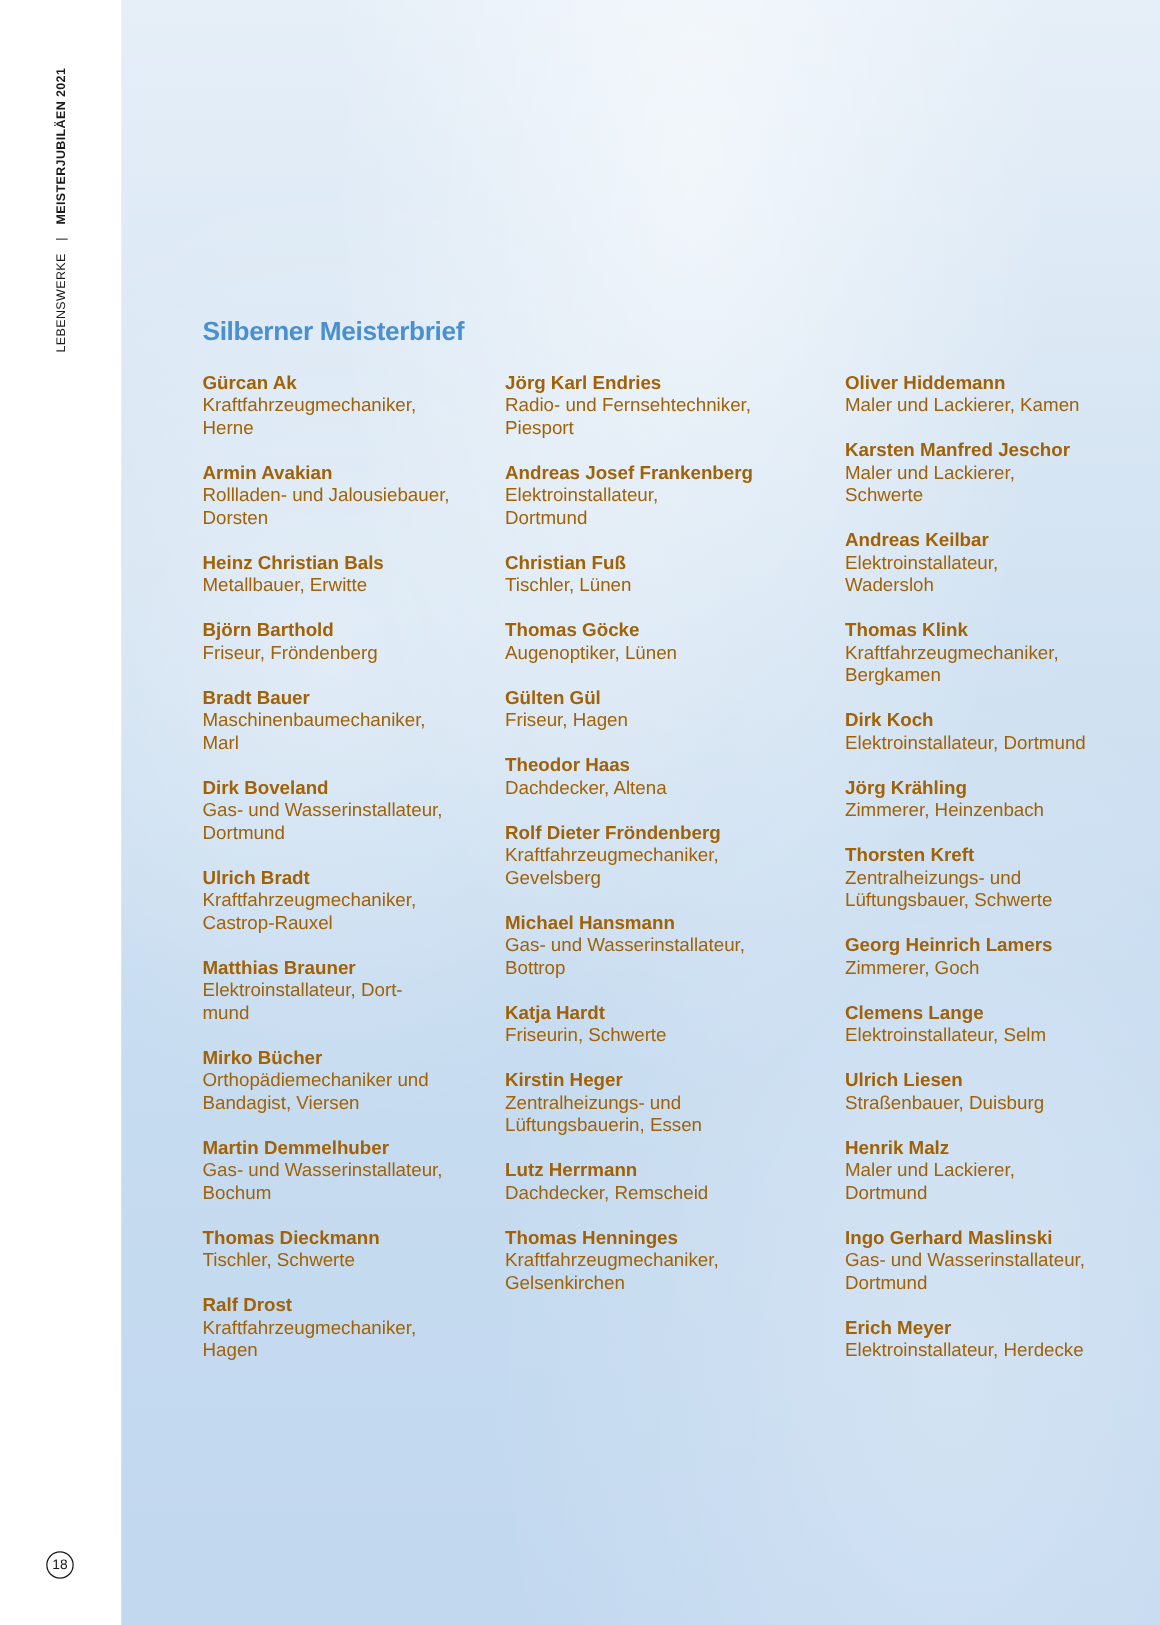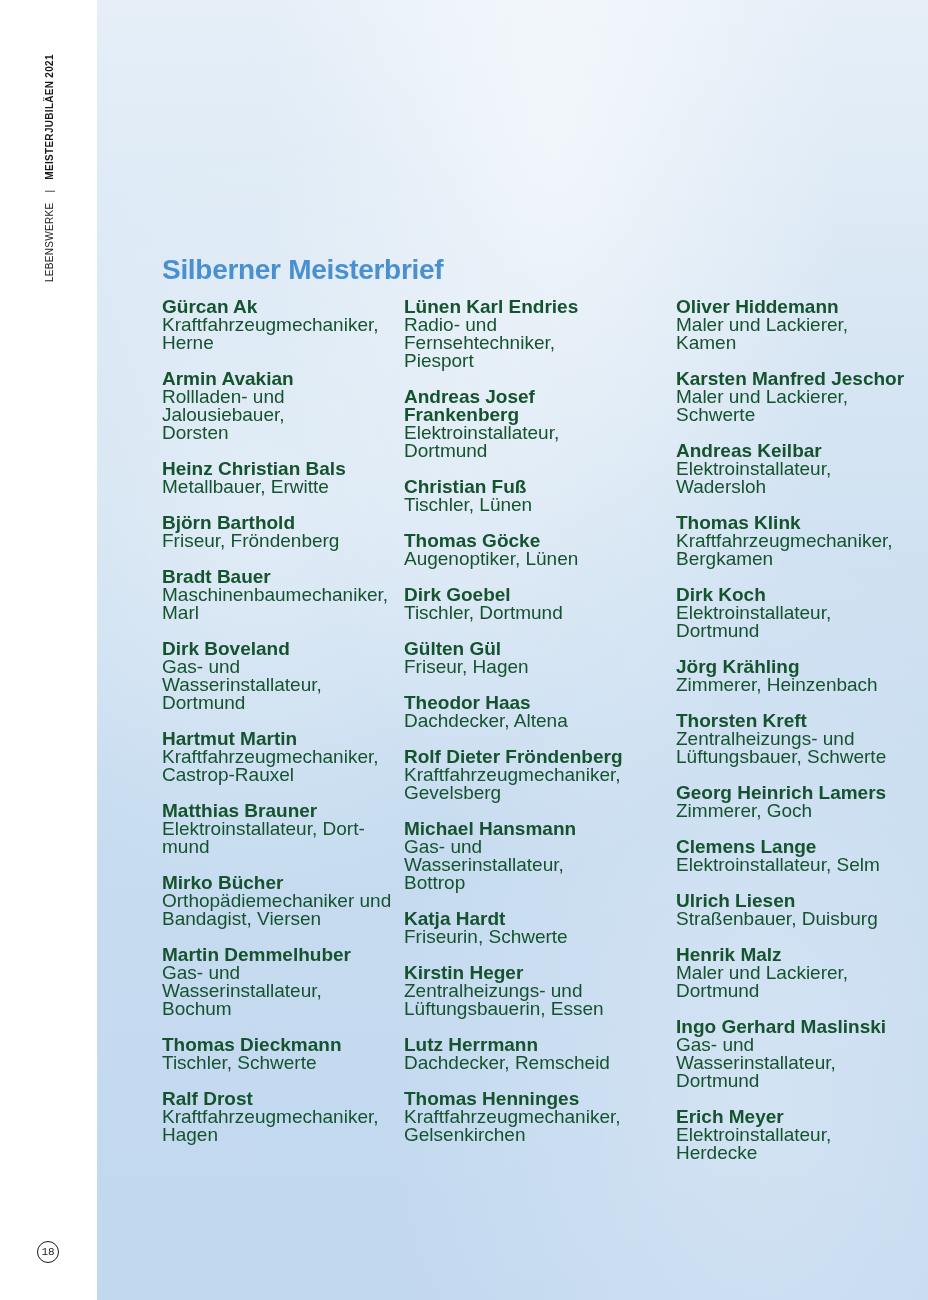--- a/index.html
+++ b/index.html
@@ -14,40 +14,40 @@
     .running-head {
       position: absolute; left: 44px; top: 282px;
       transform: rotate(-90deg); transform-origin: 0 0;
       white-space: nowrap; font-size: 10px; color: #1a1a1a; letter-spacing: 0.3px;
     }
     .running-head .sep { margin: 0 10px; }
     .running-head .bold { font-weight: bold; }
     .page-number {
       position: absolute; left: 37px; top: 1241px; width: 22px; height: 22px;
       border: 1.5px solid #1a1a1a; border-radius: 50%;
-      font-family: Liberation Mono, monospace; font-size: 11px; color: #1a1a1a;
+      font-family: Liberation Sans, sans-serif; font-size: 11px; color: #1a1a1a;
       display: flex; align-items: center; justify-content: center; box-sizing: border-box;
     }
     .panel {
       position: absolute; left: 97px; top: 0; width: 831px; height: 1300px;
       background:
         radial-gradient(ellipse at 55% 10%, rgba(255,255,255,0.55) 0%, rgba(255,255,255,0) 45%),
         radial-gradient(ellipse at 20% 40%, rgba(255,255,255,0.35) 0%, rgba(255,255,255,0) 35%),
         radial-gradient(ellipse at 80% 85%, rgba(255,255,255,0.25) 0%, rgba(255,255,255,0) 40%),
         linear-gradient(180deg, #e6eff8 0%, #d6e5f3 30%, #c7dcf0 60%, #c2d8ef 100%);
     }
     .title {
       position: absolute; left: 162px; top: 254px; margin: 0;
-      font-size: 28px; font-weight: bold; color: #4a90d0; letter-spacing: -0.3px;
+      font-size: 21px; font-weight: bold; color: #4a90d0; letter-spacing: -0.3px;
     }
     .col { position: absolute; top: 298px; width: 230px; }
     .col.c1 { left: 162px; }
     .col.c2 { left: 404px; }
     .col.c3 { left: 676px; }
-    .entry { margin-bottom: 18px; font-size: 19px; line-height: 18px; color: #14532d; }
+    .entry { margin-bottom: 18px; font-size: 15px; line-height: 18px; color: #a16207; }
     .entry .name { font-weight: bold; display: block; }
     .entry .desc { display: block; white-space: pre-line; }
   </style>
 </head>
 <body>
 
 <div class="margin"></div>
 
 <div class="running-head">
   <span>LEBENSWERKE</span><span class="sep">|</span><span class="bold">MEISTERJUBILÄEN 2021</span>
@@ -82,21 +82,21 @@
       <span class="name">Bradt Bauer</span>
       <span class="desc">Maschinenbaumechaniker,
 Marl</span>
     </div>
     <div class="entry">
       <span class="name">Dirk Boveland</span>
       <span class="desc">Gas- und Wasserinstallateur,
 Dortmund</span>
     </div>
     <div class="entry">
-      <span class="name">Hartmut Martin</span>
+      <span class="name">Ulrich Bradt</span>
       <span class="desc">Kraftfahrzeugmechaniker,
 Castrop-Rauxel</span>
     </div>
     <div class="entry">
       <span class="name">Matthias Brauner</span>
       <span class="desc">Elektroinstallateur, Dort-
 mund</span>
     </div>
     <div class="entry">
       <span class="name">Mirko Bücher</span>
@@ -113,40 +113,36 @@
       <span class="desc">Tischler, Schwerte</span>
     </div>
     <div class="entry">
       <span class="name">Ralf Drost</span>
       <span class="desc">Kraftfahrzeugmechaniker,
 Hagen</span>
     </div>
   </div>
 <div class="col c2">
     <div class="entry">
-      <span class="name">Lünen Karl Endries</span>
+      <span class="name">Jörg Karl Endries</span>
       <span class="desc">Radio- und Fernsehtechniker,
 Piesport</span>
     </div>
     <div class="entry">
       <span class="name">Andreas Josef Frankenberg</span>
       <span class="desc">Elektroinstallateur,
 Dortmund</span>
     </div>
     <div class="entry">
       <span class="name">Christian Fuß</span>
       <span class="desc">Tischler, Lünen</span>
     </div>
     <div class="entry">
       <span class="name">Thomas Göcke</span>
       <span class="desc">Augenoptiker, Lünen</span>
-    </div>
-    <div class="entry">
-      <span class="name">Dirk Goebel</span>
-      <span class="desc">Tischler, Dortmund</span>
     </div>
     <div class="entry">
       <span class="name">Gülten Gül</span>
       <span class="desc">Friseur, Hagen</span>
     </div>
     <div class="entry">
       <span class="name">Theodor Haas</span>
       <span class="desc">Dachdecker, Altena</span>
     </div>
     <div class="entry">

